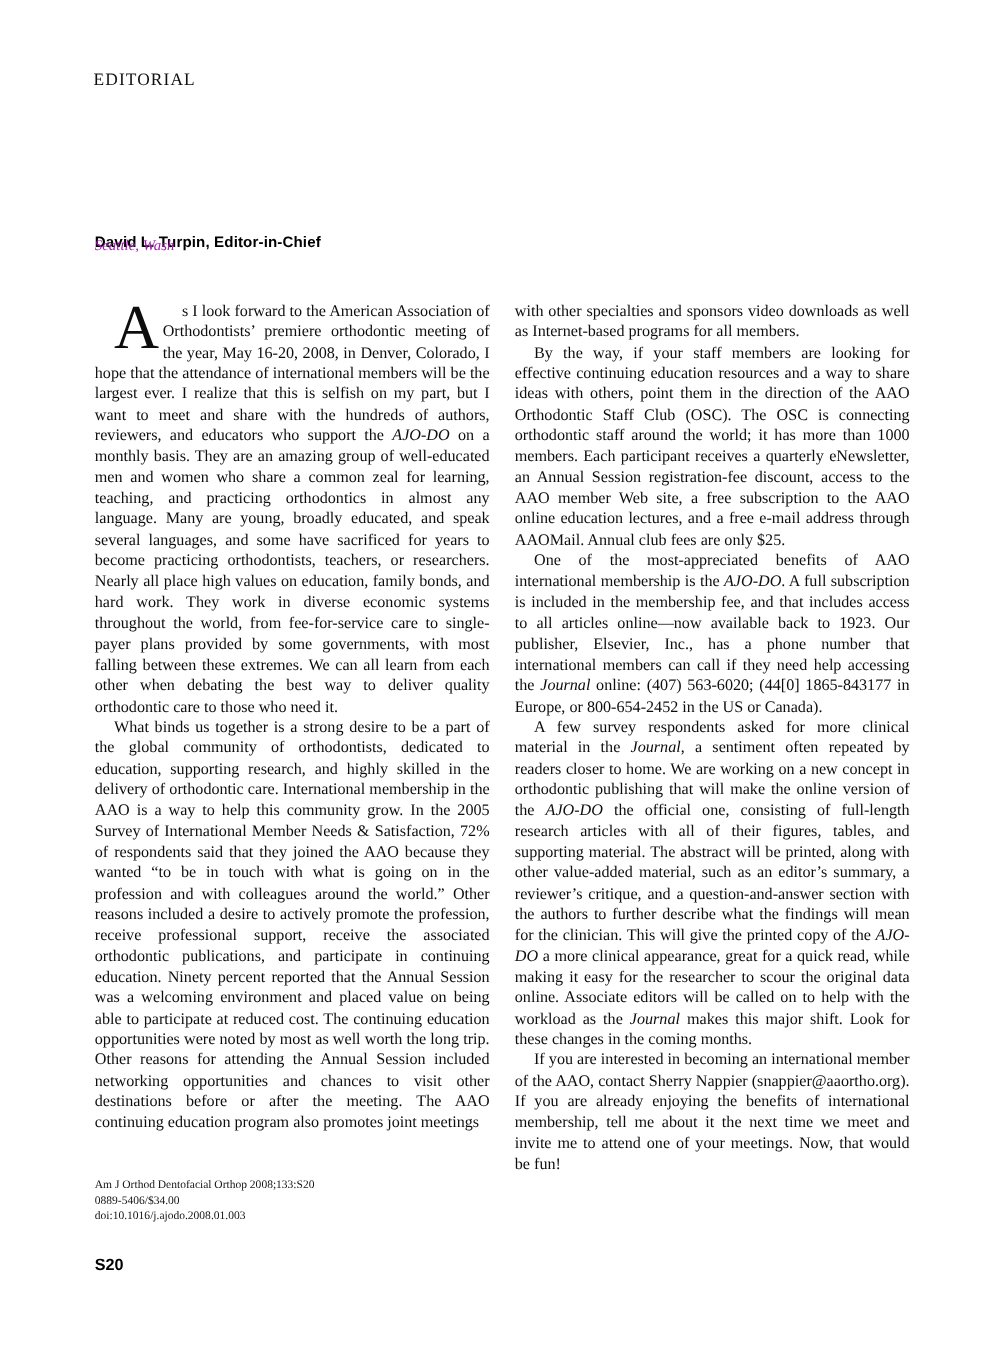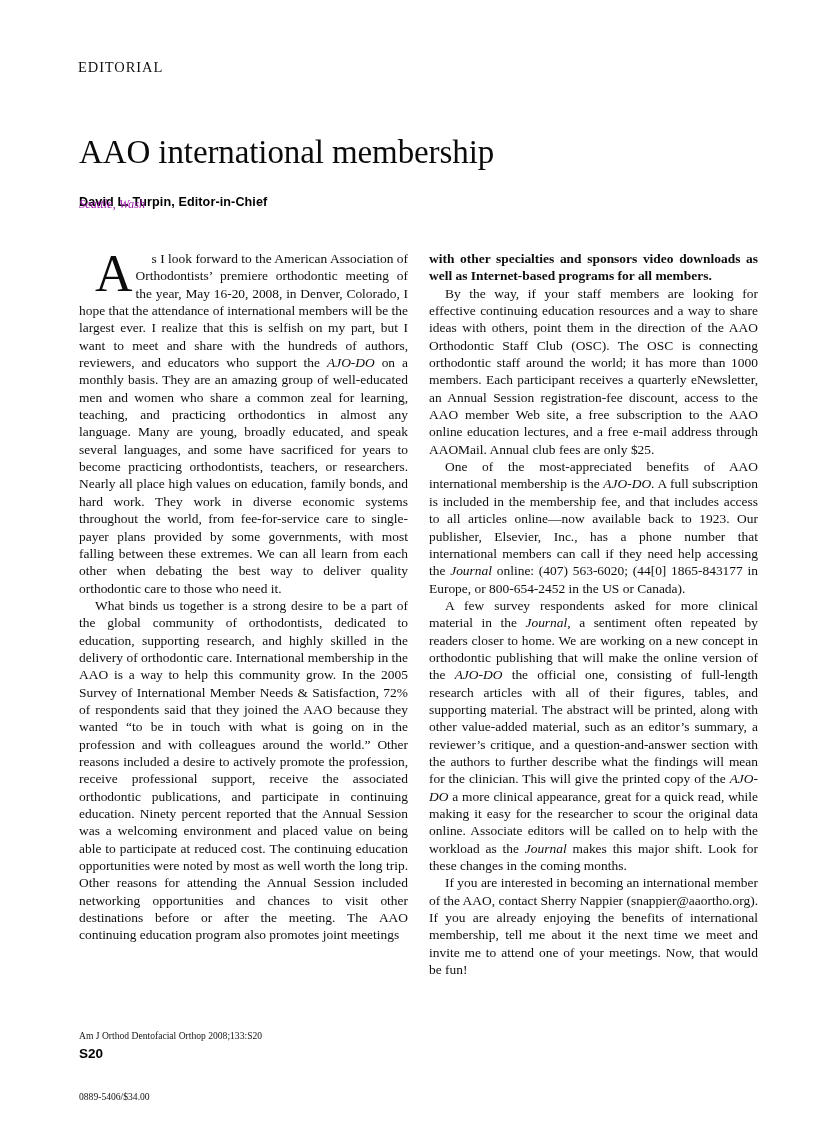--- a/index.html
+++ b/index.html
@@ -82,21 +82,21 @@
     hyphens: manual;
     color: #0d0d0d;
   }
   .col-left  { left: 79px; }
   .col-right { left: 429px; }
 
   .col p {
     margin: 0;
     text-indent: 16px;
   }
-  .col p.noindent { text-indent: 0; font-weight: bold; }
+  .col p.noindent { text-indent: 0; }
 
   
   .dropcap-para {
     text-indent: 0;
   }
   .dropcap {
     float: left;
     font-family: "Liberation Serif", "DejaVu Serif", serif;
     font-size: 52px;
     line-height: 44px;
@@ -112,41 +112,40 @@
   .footnote {
     position: absolute;
     left: 79px;
     top: 981px;
     width: 340px;
     font-family: "Liberation Serif", "DejaVu Serif", serif;
     font-size: 9.6px;
     line-height: 13.1px;
     color: #151515;
   }
-  .footnote div { white-space: nowrap; margin-top: 48px; }
+  .footnote div { white-space: nowrap; }
 
   
   .folio {
     position: absolute;
     left: 79px;
     top: 1046px;
     font-family: "Liberation Sans", "DejaVu Sans", sans-serif;
     font-size: 13.5px;
     font-weight: bold;
     color: #000000;
   }
 </style>
 </head>
 <body>
 
 <div class="page">
 
   <div class="kicker">EDITORIAL</div>
 
-  <h1 class="title">AAO international membership</h1>
 
   <div class="byline">David L. Turpin, Editor-in-Chief</div>
 
   <div class="affiliation">Seattle, Wash</div>
 
   <div class="col col-left">
     <p class="dropcap-para"><span class="dropcap">A</span><span>s I look forward to the American Association of Orthodontists’ premiere orthodontic meeting of the year, May 16-20, 2008, in Denver, Colorado, I hope that the attendance of international members will be the largest ever. I realize that this is selfish on my part, but I want to meet and share with the hundreds of authors, reviewers, and educators who support the <em class="ital">AJO-DO</em> on a monthly basis. They are an amazing group of well-educated men and women who share a common zeal for learning, teaching, and practicing orthodontics in almost any language. Many are young, broadly educated, and speak several languages, and some have sacrificed for years to become practicing orthodontists, teachers, or researchers. Nearly all place high values on education, family bonds, and hard work. They work in diverse economic systems throughout the world, from fee-for-service care to single-payer plans provided by some governments, with most falling between these extremes. We can all learn from each other when debating the best way to deliver quality orthodontic care to those who need it.</span></p>
     <p><span>What binds us together is a strong desire to be a part of the global community of orthodontists, dedicated to education, supporting research, and highly skilled in the delivery of orthodontic care. International membership in the AAO is a way to help this community grow. In the 2005 Survey of International Member Needs &amp; Satisfaction, 72% of respondents said that they joined the AAO because they wanted “to be in touch with what is going on in the profession and with colleagues around the world.” Other reasons included a desire to actively promote the profession, receive professional support, receive the associated orthodontic publications, and participate in continuing education. Ninety percent reported that the Annual Session was a welcoming environment and placed value on being able to participate at reduced cost. The continuing education opportunities were noted by most as well worth the long trip. Other reasons for attending the Annual Session included networking opportunities and chances to visit other destinations before or after the meeting. The AAO continuing education program also promotes joint meetings</span></p>
   </div>
 

